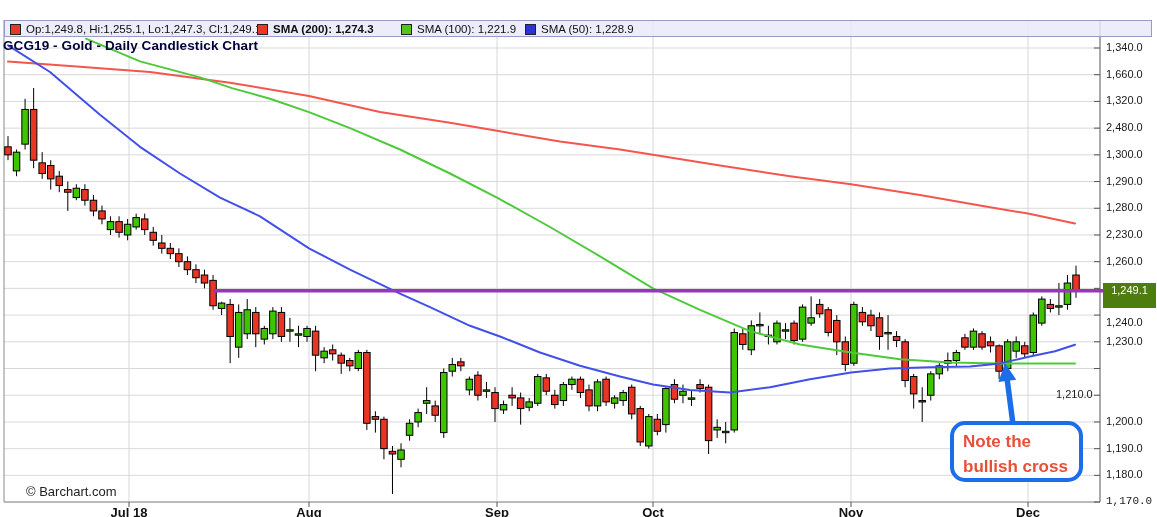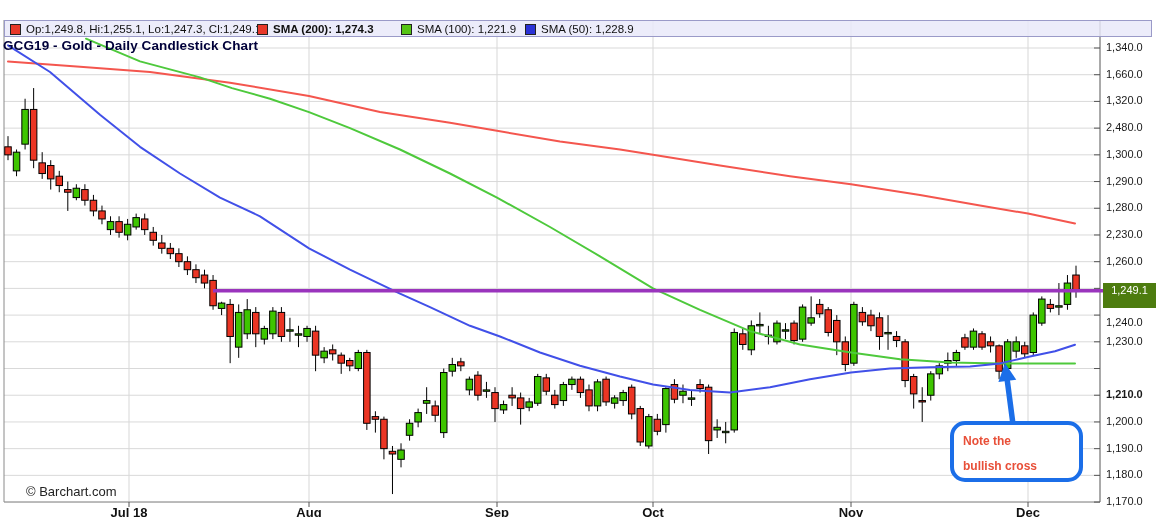--- a/index.html
+++ b/index.html
@@ -11,21 +11,21 @@
     background:rgba(232,232,249,.82);border:1px solid #9a9ac8;box-sizing:border-box;}
   .legend-item{position:absolute;top:1px;height:14px;display:flex;align-items:center;font-size:11.5px;color:#101010;white-space:nowrap;}
   .sw{display:inline-block;width:9px;height:9px;border:1px solid #222;margin-right:5px;}
   .y-label{position:absolute;z-index:4;font-size:11px;color:#1a1a1a;}
   .x-label{position:absolute;z-index:4;font-size:13px;font-weight:bold;color:#111;width:60px;text-align:center;}
   .watermark{position:absolute;left:26px;top:484px;z-index:4;font-size:13px;color:#222;}
   .price-tag{position:absolute;left:1103px;top:283px;width:53px;height:25px;z-index:6;background:#4d7c0f;
     color:#fff;font-size:11px;line-height:15px;text-align:center;}
   .annotation{position:absolute;left:950px;top:421px;width:133px;height:61px;z-index:6;background:#fff;
     border:4px solid #1b6ee8;border-radius:15px;box-sizing:border-box;}
-  .annotation .ln{font-size:12px;font-weight:bold;color:#e84f38;line-height:25px;padding-left:9px;}
+  .annotation .ln{font-size:17px;font-weight:bold;color:#e84f38;line-height:25px;padding-left:9px;}
 </style>
 </head>
 <body>
 
 <div id="stage">
   <svg id="chart-svg" width="1157" height="517">
       <line x1="129" y1="20" x2="129" y2="502" stroke="#d7d7d7" stroke-width="1"></line>
       <line x1="309" y1="20" x2="309" y2="502" stroke="#d7d7d7" stroke-width="1"></line>
       <line x1="497" y1="20" x2="497" y2="502" stroke="#d7d7d7" stroke-width="1"></line>
       <line x1="653" y1="20" x2="653" y2="502" stroke="#d7d7d7" stroke-width="1"></line>
@@ -370,24 +370,24 @@
     <div class="y-label" style="left: 1106px; top: 94.42px;">1,320.0</div>
     <div class="y-label" style="left: 1106px; top: 121.13px;">2,480.0</div>
     <div class="y-label" style="left: 1106px; top: 147.84px;">1,300.0</div>
     <div class="y-label" style="left: 1106px; top: 174.55px;">1,290.0</div>
     <div class="y-label" style="left: 1106px; top: 201.26px;">1,280.0</div>
     <div class="y-label" style="left: 1106px; top: 227.97px;">2,230.0</div>
     <div class="y-label" style="left: 1106px; top: 254.68px;">1,260.0</div>
     <div class="y-label" style="left: 1106px; top: 305px; margin-top: 11px;">1,240.0</div>
     <div class="y-label" style="left: 1106px; top: 334.81px;">1,230.0</div>
     <div class="y-label" style="left: 1168px; top: 361.52px; margin-left: 45px;">1,220.0</div>
-    <div class="y-label" style="left: 1106px; top: 388.23px; font-weight: bold;">1,210.0</div>
+    <div class="y-label" style="left: 1056px; top: 388.23px;">1,210.0</div>
     <div class="y-label" style="left: 1106px; top: 414.94px;">1,200.0</div>
     <div class="y-label" style="left: 1106px; top: 441.65px;">1,190.0</div>
     <div class="y-label" style="left: 1106px; top: 468.36px;">1,180.0</div>
-    <div class="y-label" style="left: 1106px; top: 495.07px;">1,170.0</div>
+    <div class="y-label" style="left: 1106px; top: 495.07px; font-family: Liberation Mono, monospace;">1,170.0</div>
     <div class="x-label" style="left: 99px; top: 505px;">Jul 18</div>
     <div class="x-label" style="left: 279px; top: 505px;">Aug</div>
     <div class="x-label" style="left: 467px; top: 505px;">Sep</div>
     <div class="x-label" style="left: 623px; top: 505px;">Oct</div>
     <div class="x-label" style="left: 821px; top: 505px;">Nov</div>
     <div class="x-label" style="left: 998px; top: 505px;">Dec</div>
   </div>
 
 </body></html>

